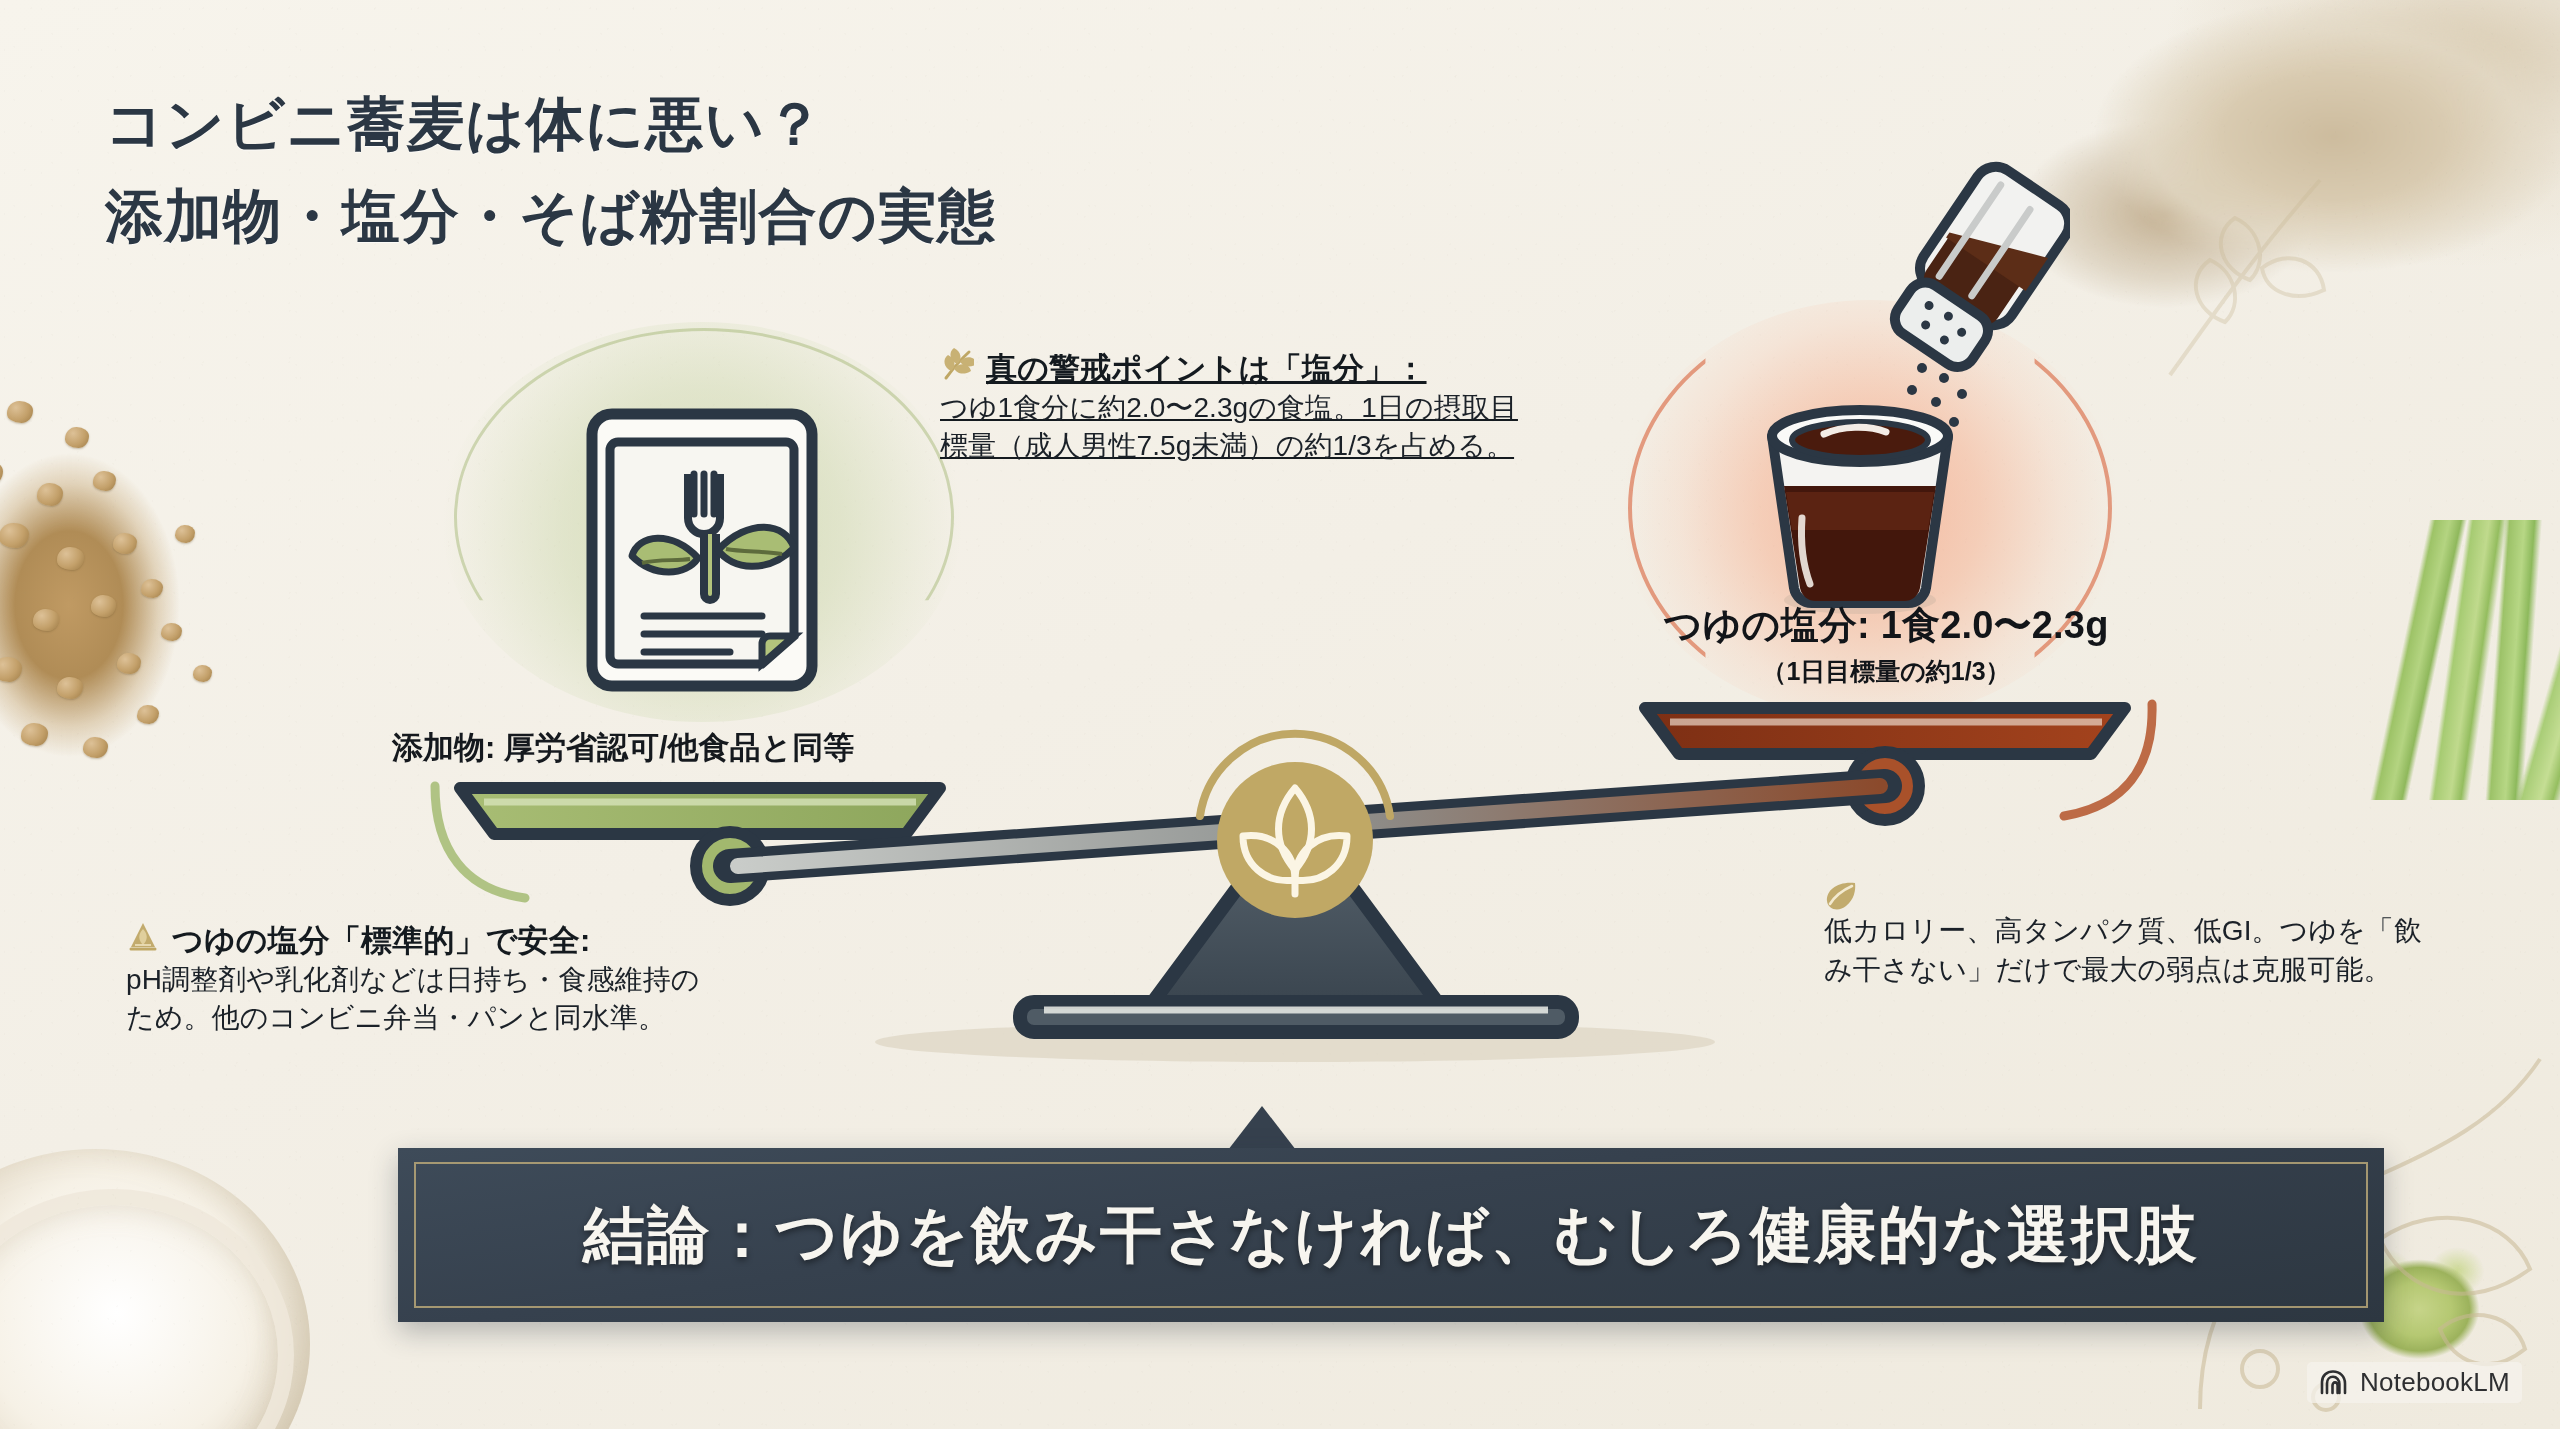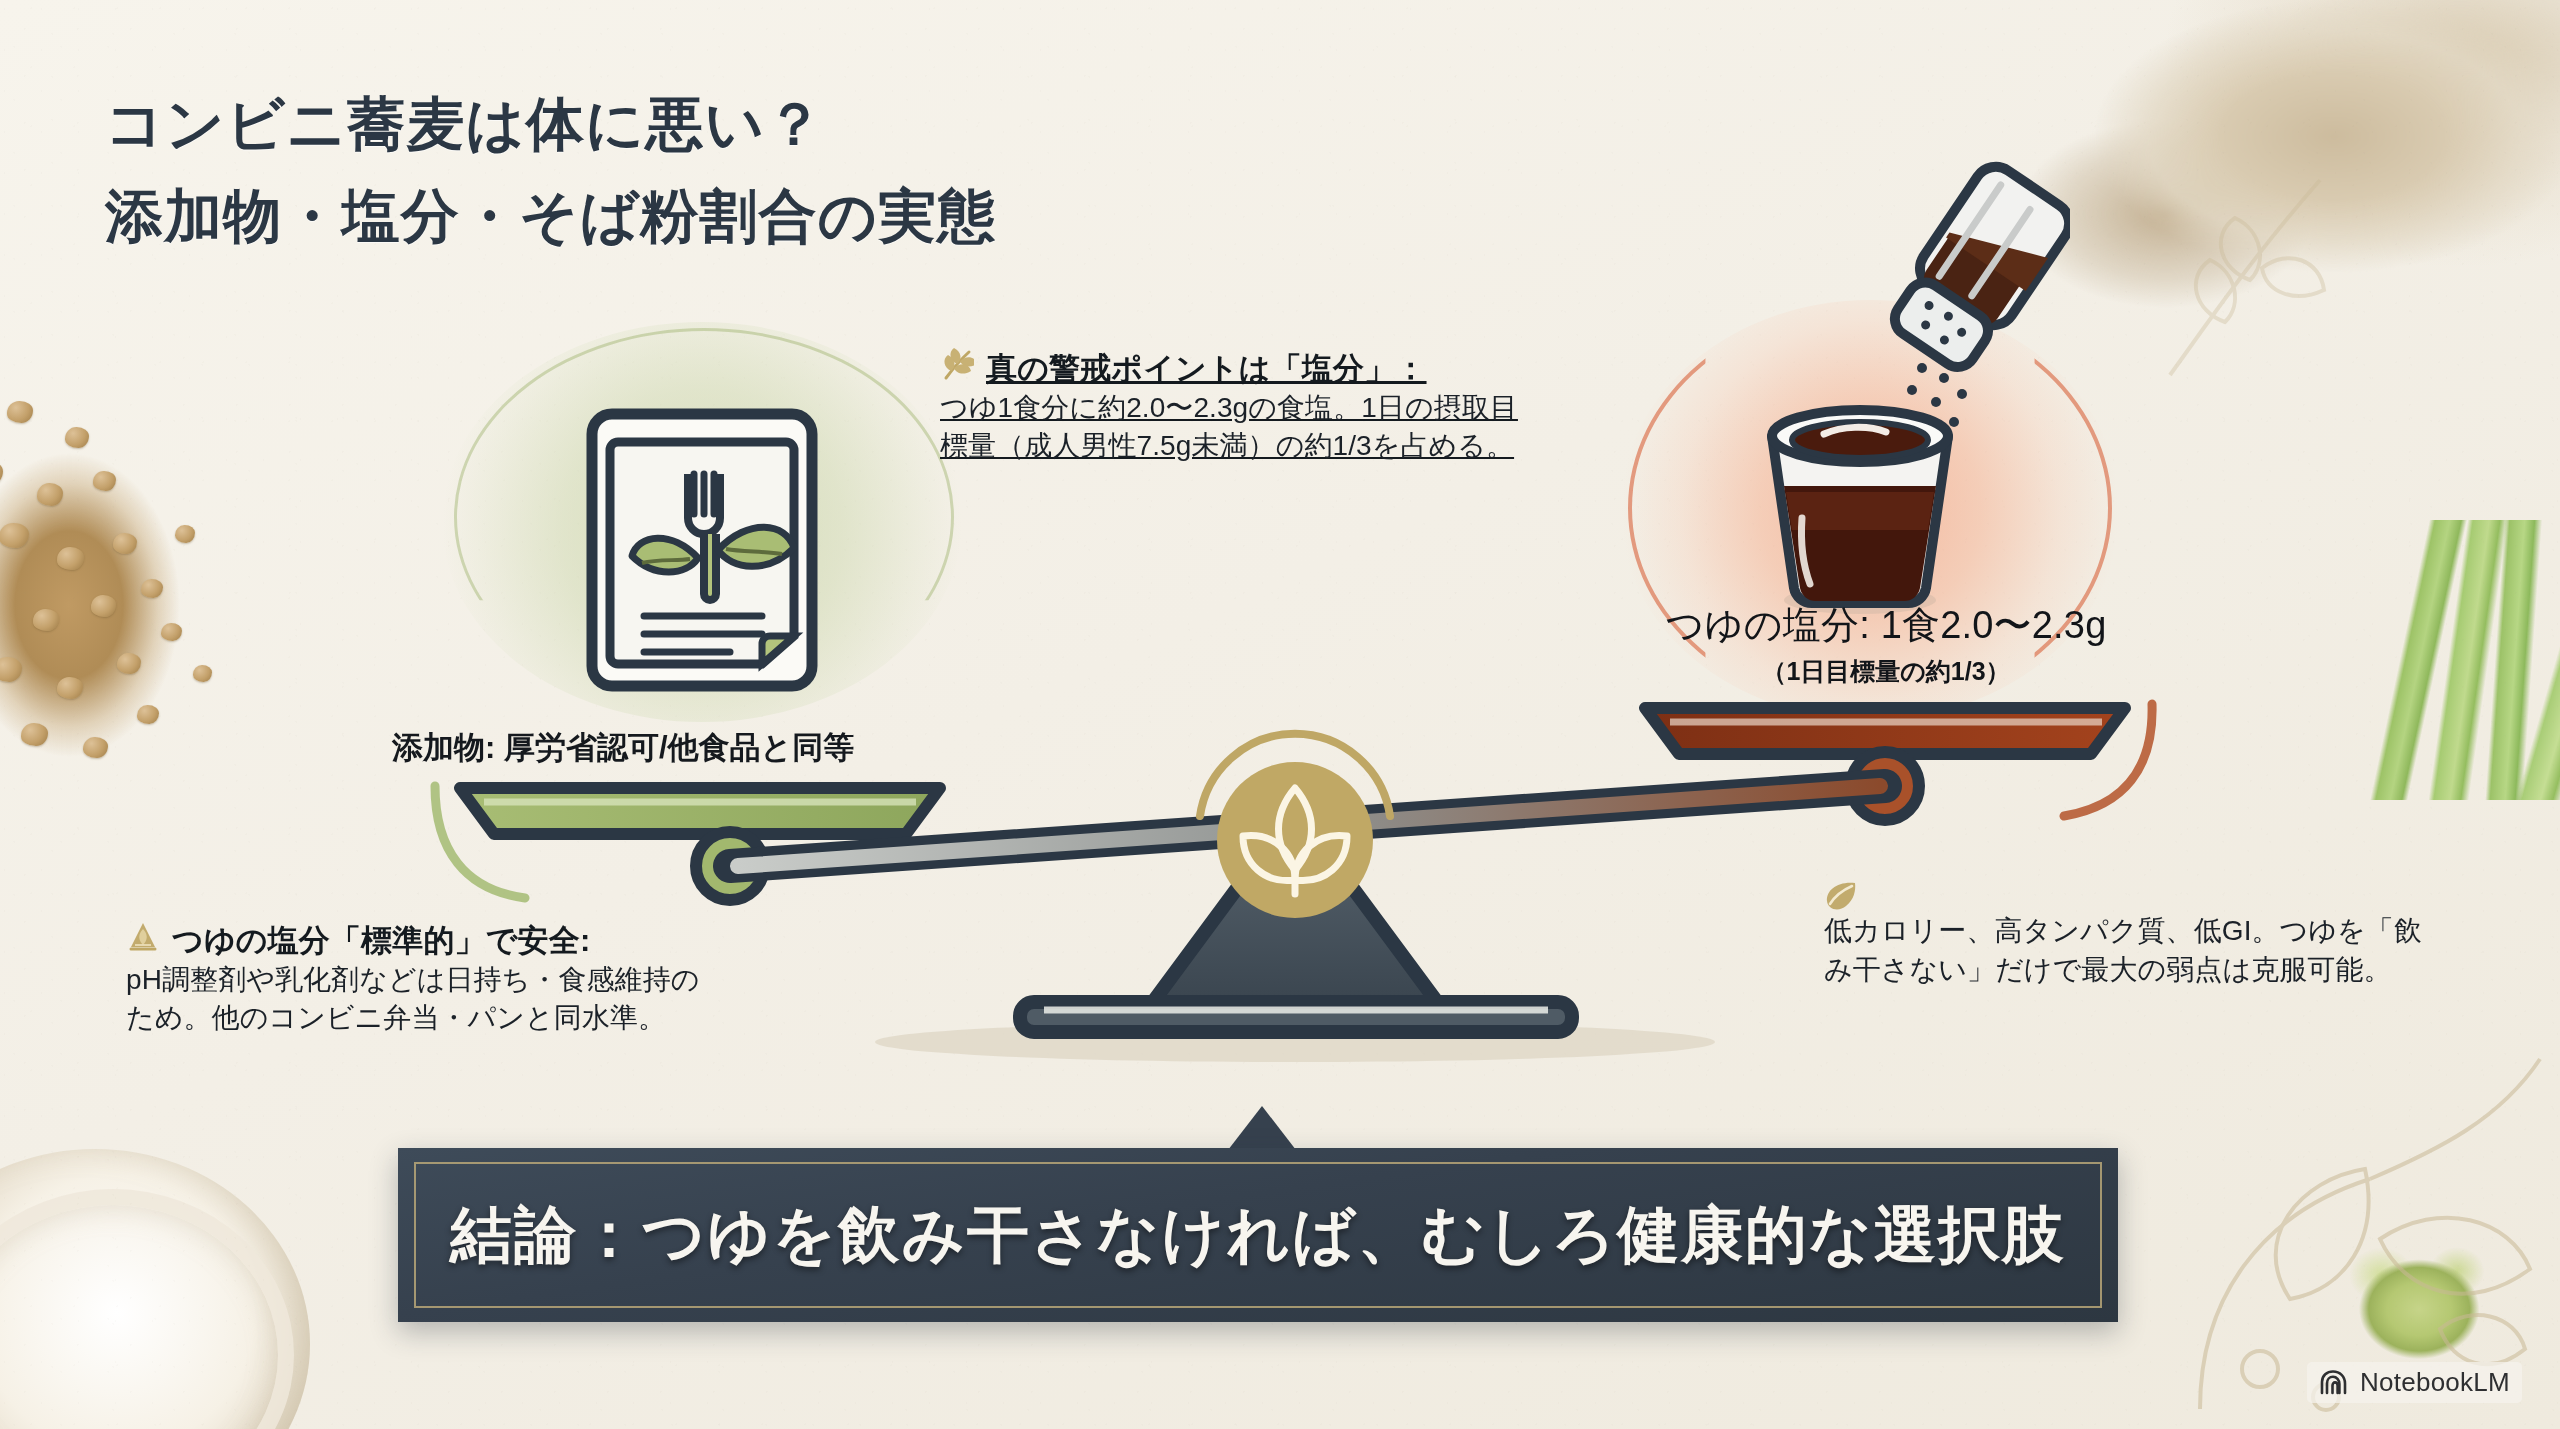--- a/index.html
+++ b/index.html
@@ -144,26 +144,26 @@
   #label-additive{
     position:absolute;left:392px;top:727px;
     font-size:31px;font-weight:700;color:#15191e;white-space:nowrap;
   }
   #label-additive .strong{font-weight:800;}
   #label-additive .rest{font-weight:700;}
 
   #label-tsuyu{
     position:absolute;left:1596px;top:600px;width:580px;text-align:center;color:#121519;
   }
-  #label-tsuyu .main{font-size:38px;font-weight:400;letter-spacing:.005em;white-space:nowrap;}
+  #label-tsuyu .main{font-size:38px;font-weight:700;letter-spacing:.005em;white-space:nowrap;}
   #label-tsuyu .sub{font-size:25px;font-weight:600;margin-top:4px;}
 
   
   #banner{
-    position:absolute;left:398px;top:1148px;width:1720px;height:174px;
+    position:absolute;left:398px;top:1148px;width:1986px;height:174px;
     background:linear-gradient(172deg,#3e4b59 0%,#36414e 40%,#2d3741 100%);
     box-shadow:0 10px 26px rgba(40,50,60,.30);
   }
   #banner:before{
     content:"";position:absolute;left:16px;top:14px;right:16px;bottom:14px;
     border:2px solid #b9a778;opacity:.85;
   }
   #banner-notch{
     position:absolute;left:1228px;top:1106px;width:0;height:0;
     border-left:34px solid transparent;border-right:34px solid transparent;

